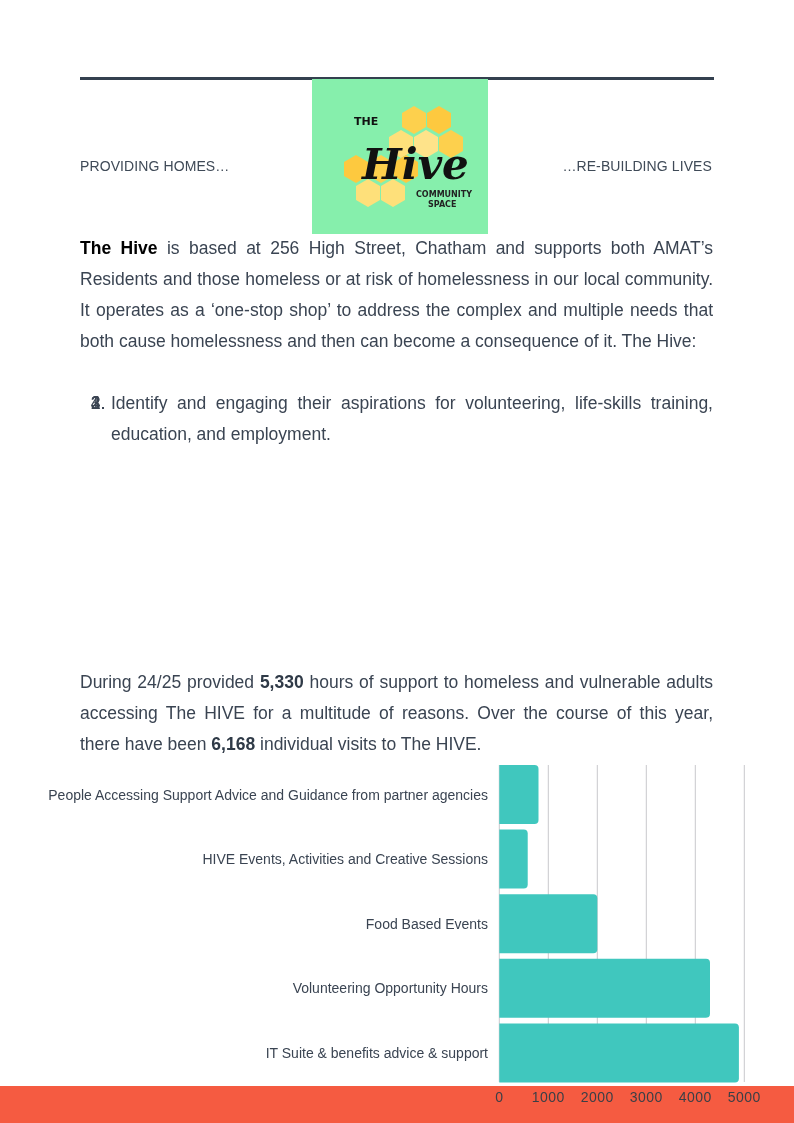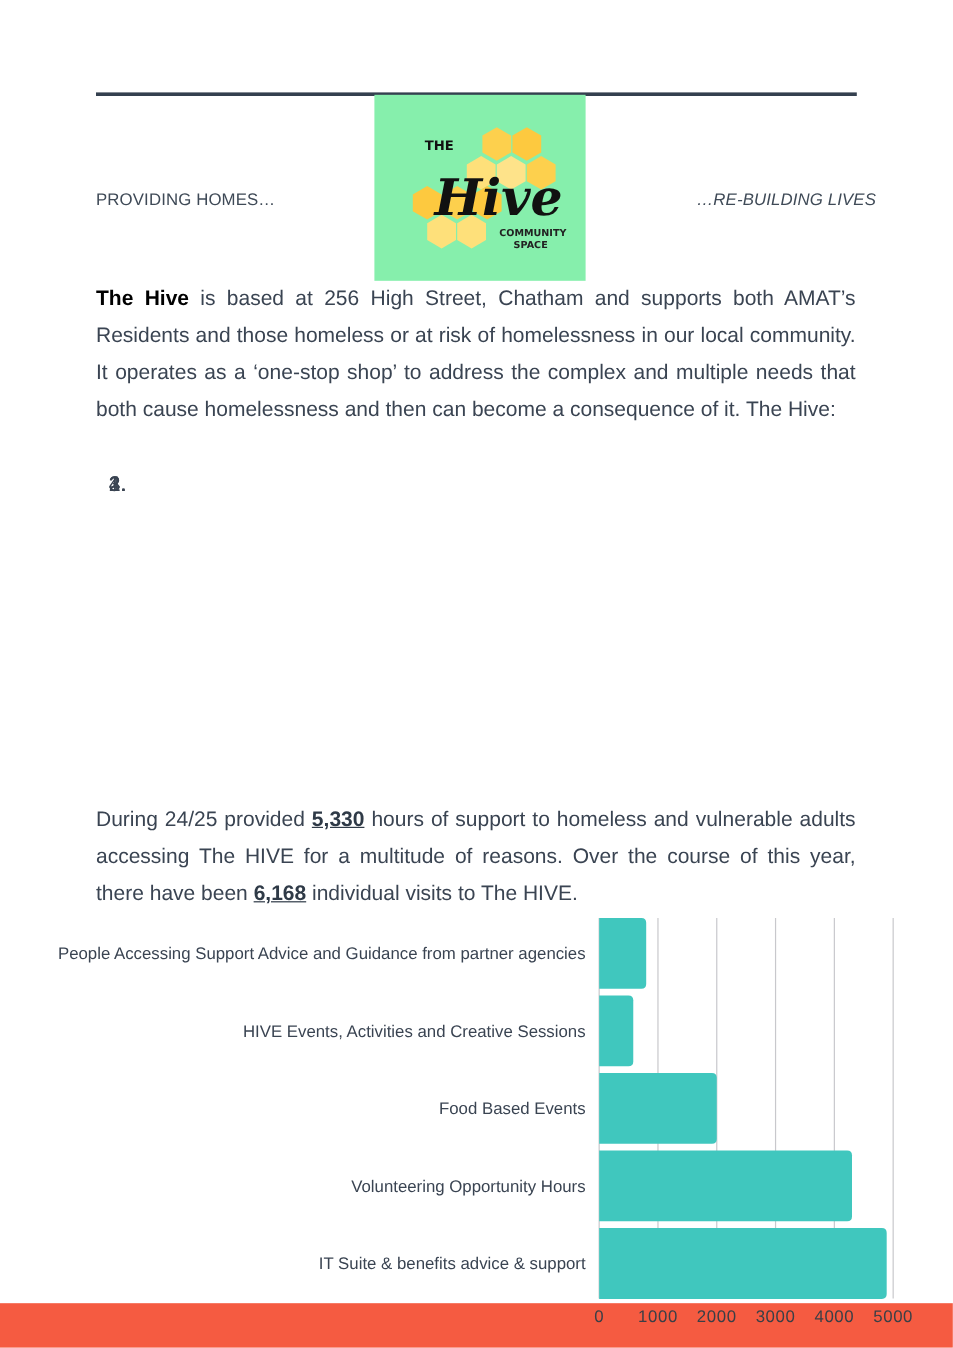--- a/index.html
+++ b/index.html
@@ -4,34 +4,34 @@
 <style>
   html, body { margin: 0; padding: 0; }
   body {
     width: 794px; height: 1123px; position: relative; overflow: hidden;
     background: #ffffff; color: #3a4452;
     font-family: "Liberation Sans", sans-serif;
   }
   .top-rule { position: absolute; left: 80px; top: 77px; width: 634px; height: 3px; background: #34404f; }
   .tagline { position: absolute; top: 112px; font-size: 14px; color: #3f4a57; letter-spacing: 0.1px; margin-top: 46px; }
   .tag-left { left: 80px; }
-  .tag-right { right: 64px; font-style: italic; }
+  .tag-right { right: 82px; }
   .logo { position: absolute; left: 312px; top: 79px; width: 176px; height: 155px; background: #86efac; }
   .logo svg { width: 100%; height: 100%; display: block; }
   .body-text {
     position: absolute; left: 80px; width: 633px; font-size: 17.5px; line-height: 31px;
     text-align: justify; color: #3a4452;
   }
   .intro { top: 233px; }
   .intro b { color: #000000; }
   ol.aims { position: absolute; left: 80px; top: 388px; width: 633px; margin: 0; padding: 0; list-style: none; }
   ol.aims li { position: relative; padding-left: 31px; font-size: 17.5px; line-height: 31px; text-align: justify; color: #3a4452; }
   ol.aims li .num { position: absolute; left: 18px; top: 0; transform: translateX(-50%); }
   .stats { top: 667px; }
-  .stats b { color: #2f3a47; text-decoration: underline; }
+  .stats b { color: #2f3a47; }
   .chart { position: absolute; left: 0; top: 755px; width: 794px; height: 368px; }
   .footer-band { position: absolute; left: 0; top: 1086px; width: 794px; height: 37px; background: #f55b41; }
   .cat-label { font-size: 14px; fill: #3a4452; font-family: "Liberation Sans", sans-serif; }
   .tick-label { font-size: 14px; fill: #3a3f46; font-family: "Liberation Sans", sans-serif; letter-spacing: 0.5px; }
 </style>
 </head>
 <body>
 
 <div class="top-rule"></div>
 <div class="tagline tag-left">PROVIDING HOMES…</div>
@@ -57,21 +57,21 @@
     <text x="116" y="128" font-family="'DejaVu Sans', sans-serif" font-weight="bold" font-size="8" fill="#222">SPACE</text>
   </svg>
 </div>
 
 <p class="body-text intro" style="margin:0;"><b>The Hive</b><span> is based at 256 High Street, Chatham and supports both AMAT’s Residents and those homeless or at risk of homelessness in our local community.  It operates as a ‘one-stop shop’  to address the complex and multiple needs that both cause homelessness and then can become a consequence of it.  The Hive:</span></p>
 
 <ol class="aims">
   <li><span class="num">1.</span></li>
   <li><span class="num">2.</span></li>
   <li><span class="num">3.</span></li>
-  <li><span class="num">4.</span></li>
+  <li><span class="num">4.</span><span>Identify and engaging their aspirations for volunteering, life-skills training, education, and employment.</span></li>
 </ol>
 
 <p class="body-text stats" style="margin:0;"><span>During 24/25 provided </span><b>5,330</b><span> hours of support to homeless and vulnerable adults accessing The HIVE for a multitude of reasons. Over the course of this year, there have been </span><b>6,168</b><span> individual visits to The HIVE.</span></p>
 
 <div class="footer-band"></div>
 
 <svg class="chart" id="chart" viewBox="0 0 794 368">
   <g id="grid-layer">
       <line x1="499.3" x2="499.3" y1="10" y2="327" stroke="#c8c8cc" stroke-width="1"></line>
       <line x1="548.3" x2="548.3" y1="10" y2="327" stroke="#c8c8cc" stroke-width="1"></line>

